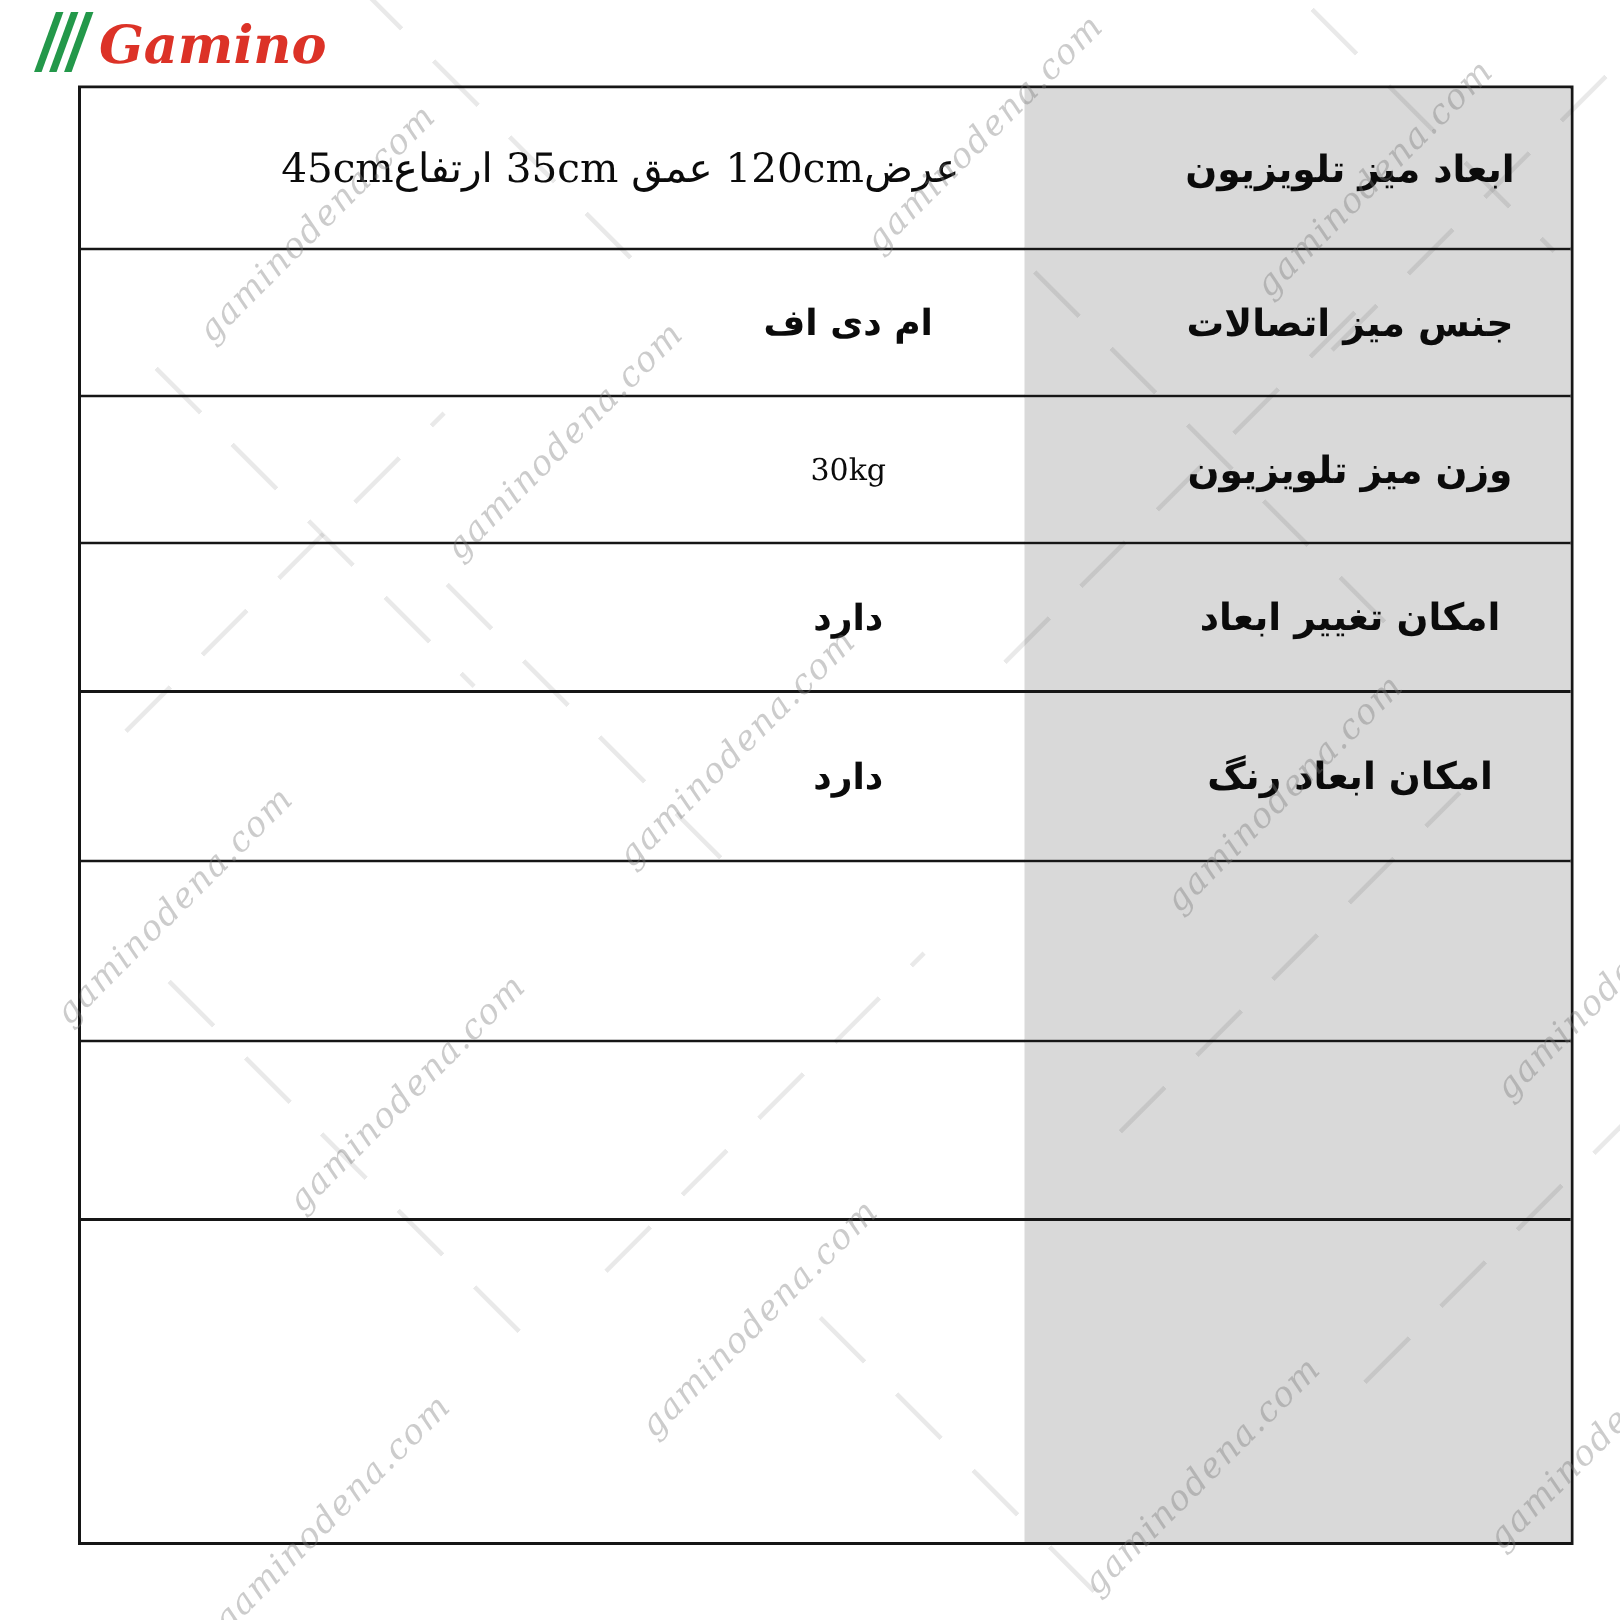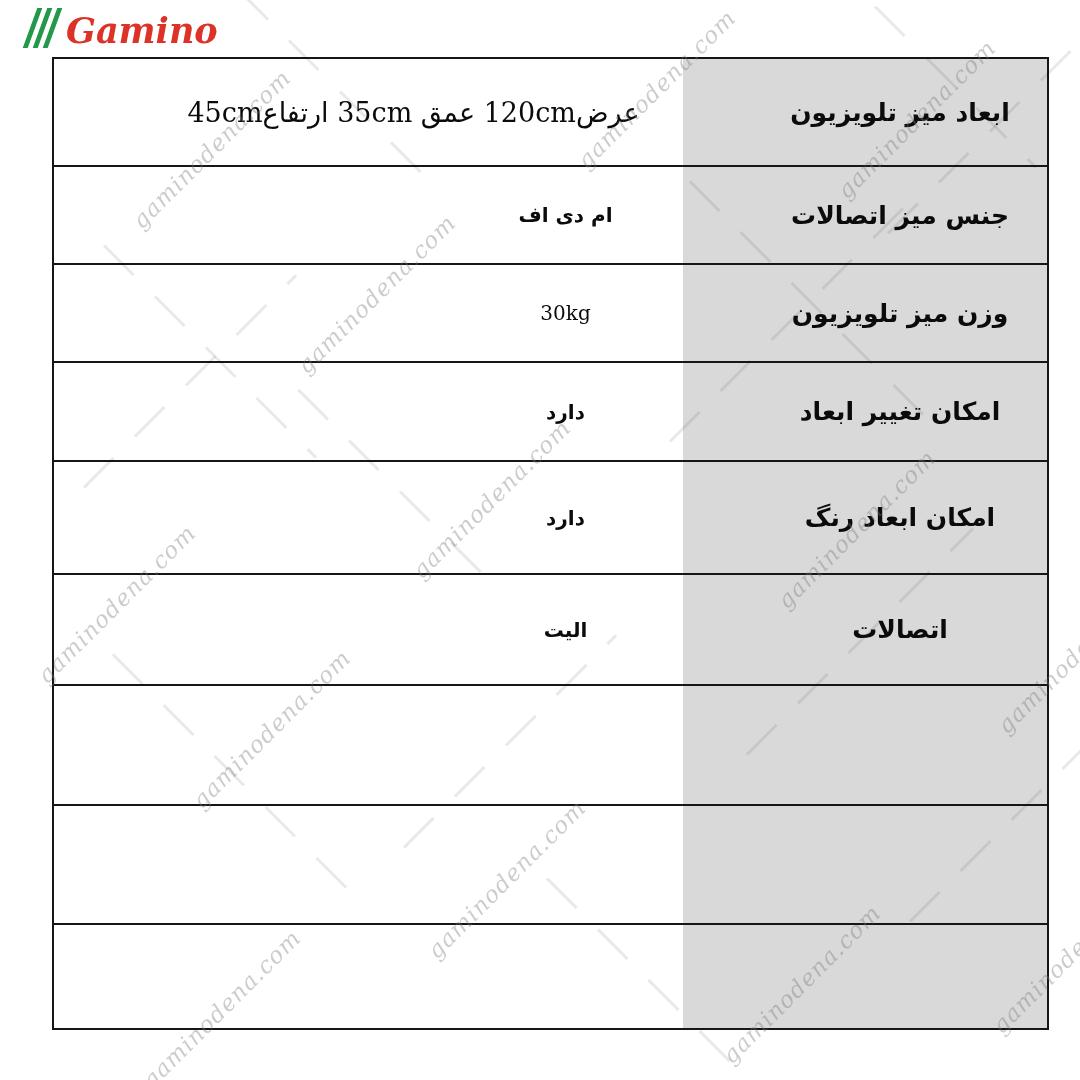--- a/index.html
+++ b/index.html
@@ -90,21 +90,21 @@
 
   .label-text {
     direction:rtl;
     font-weight:bold;
     font-size:25px;
     color:#0b0b0b;
     transform:translateX(35px);
     white-space:nowrap;
   }
   .val { direction:rtl; color:#0b0b0b; white-space:nowrap; }
-  .v-fa    { font-weight:bold; font-size:20px; }
+  .v-fa    { font-weight:bold; font-size:24px; }
   .v-serif { font-family:"DejaVu Serif","DejaVu Sans",serif; font-weight:normal; }
   .v-dim   { font-size:27px; transform:translateX(45px); }
   .v-kg    { font-size:20px; transform:translateX(197px); }
   .v-shift { transform:translateX(197px); }
 </style>
 </head>
 <body>
 
 <div class="page">
 
@@ -157,28 +157,20 @@
 
     <div class="trow" style="height:113px">
       <div class="cell-value">
         <span class="val v-fa v-shift">دارد</span>
       </div>
       <div class="cell-label">
         <span class="label-text">امکان ابعاد رنگ</span>
       </div>
     </div>
 
-    <div class="trow" style="height:111px">
-      <div class="cell-value">
-        <span class="val v-fa v-shift">الیت</span>
-      </div>
-      <div class="cell-label">
-        <span class="label-text">اتصالات</span>
-      </div>
-    </div>
 
     <div class="trow" style="height:120px">
       <div class="cell-value">
         <span class="val v-fa"></span>
       </div>
       <div class="cell-label">
         <span class="label-text"></span>
       </div>
     </div>
 

